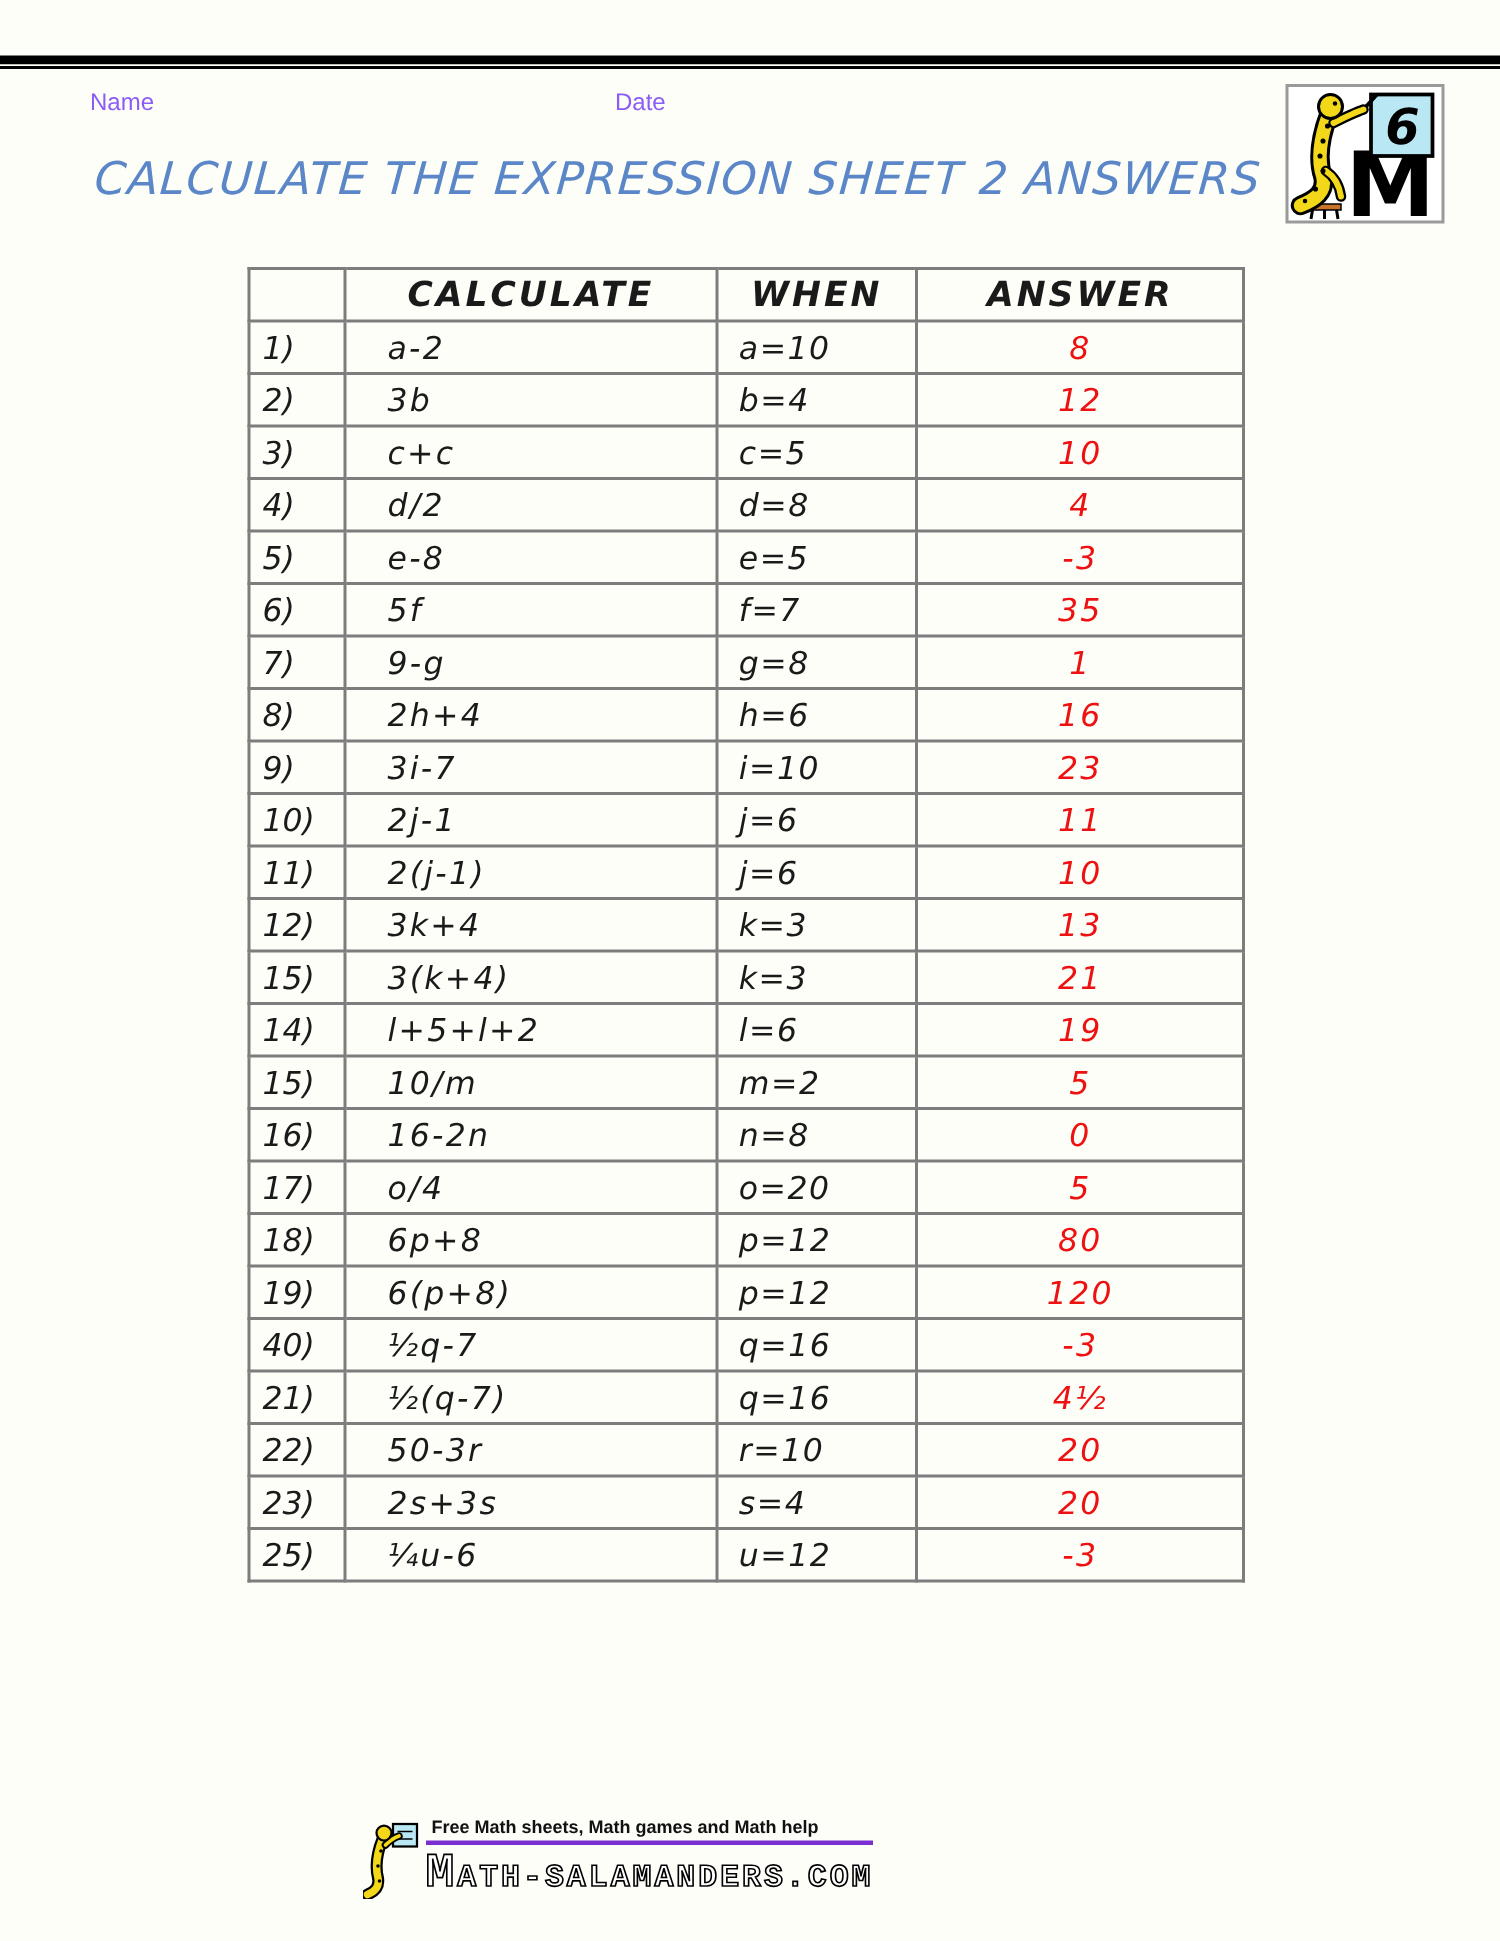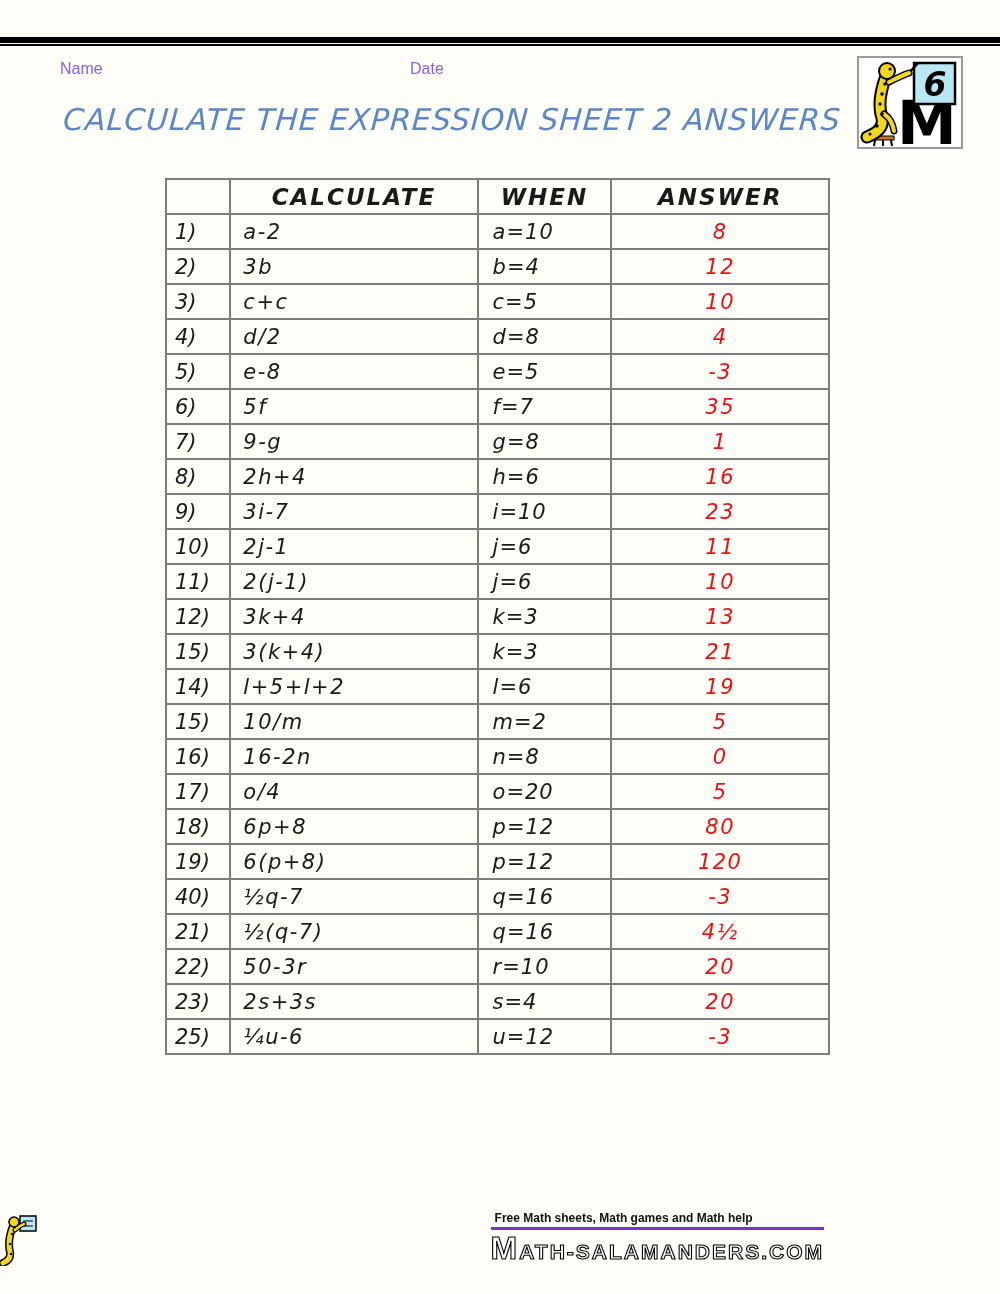--- a/index.html
+++ b/index.html
@@ -47,38 +47,38 @@
   }
   .worksheet-table th{
     font-weight:bold;font-style:italic;font-size:23px;
     text-align:center;letter-spacing:2px;
   }
   .c-num{width:63px;}
   .c-calc{width:242px;}
   .c-when{width:131px;}
   .c-ans{width:213px;}
   td.c-num{padding-left:8px;text-align:left;}
-  td.c-calc{padding-left:12px;text-align:left;letter-spacing:1.5px;}
+  td.c-calc{padding-left:27px;text-align:left;letter-spacing:1.5px;}
   td.c-when{padding-left:14px;text-align:left;letter-spacing:1px;}
   td.c-ans{text-align:center;color:#ee1111;letter-spacing:1.5px;}
 
   
   .footer{
     position:absolute;left:0;top:1211px;width:824px;
-    display:flex;justify-content:space-between;align-items:flex-end;gap:2px;
+    display:flex;justify-content:center;align-items:flex-end;gap:2px;
   }
   .footer .texts{display:flex;flex-direction:column;}
   .tagline{
     font-family:"Liberation Sans",sans-serif;
     font-size:12px;font-weight:bold;color:#111;
     padding:0 4px 2px 4px;
   }
   .underline{height:3px;background:#7b2fd0;}
   .site{
-    font-family:Liberation Sans, sans-serif;
+    font-family:Liberation Mono, monospace;
     font-size:21px;font-weight:bold;letter-spacing:2px;
     color:#333;margin-top:1px;line-height:1.1;
   }
   @supports (-webkit-text-stroke: 1px black){
     .site{color:#fff;-webkit-text-stroke:1.1px #000;}
   }
   .site::first-letter{font-size:32px;}
 </style>
 </head>
 <body>

